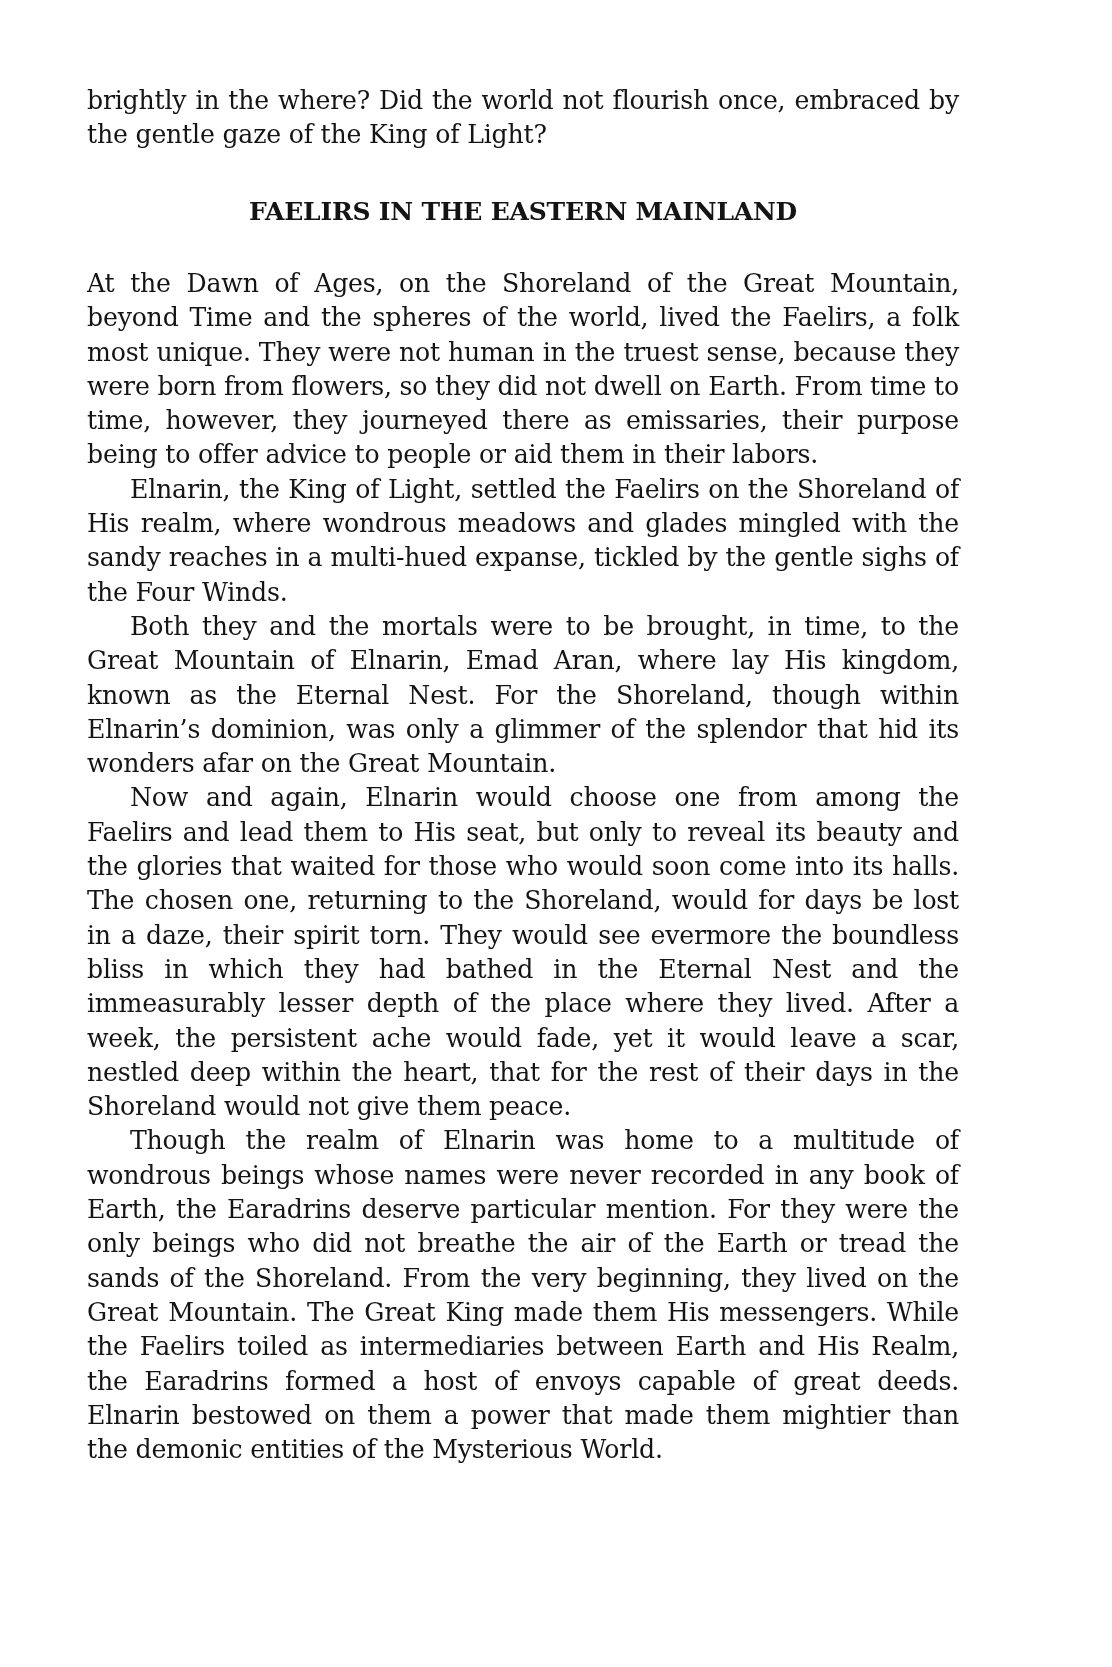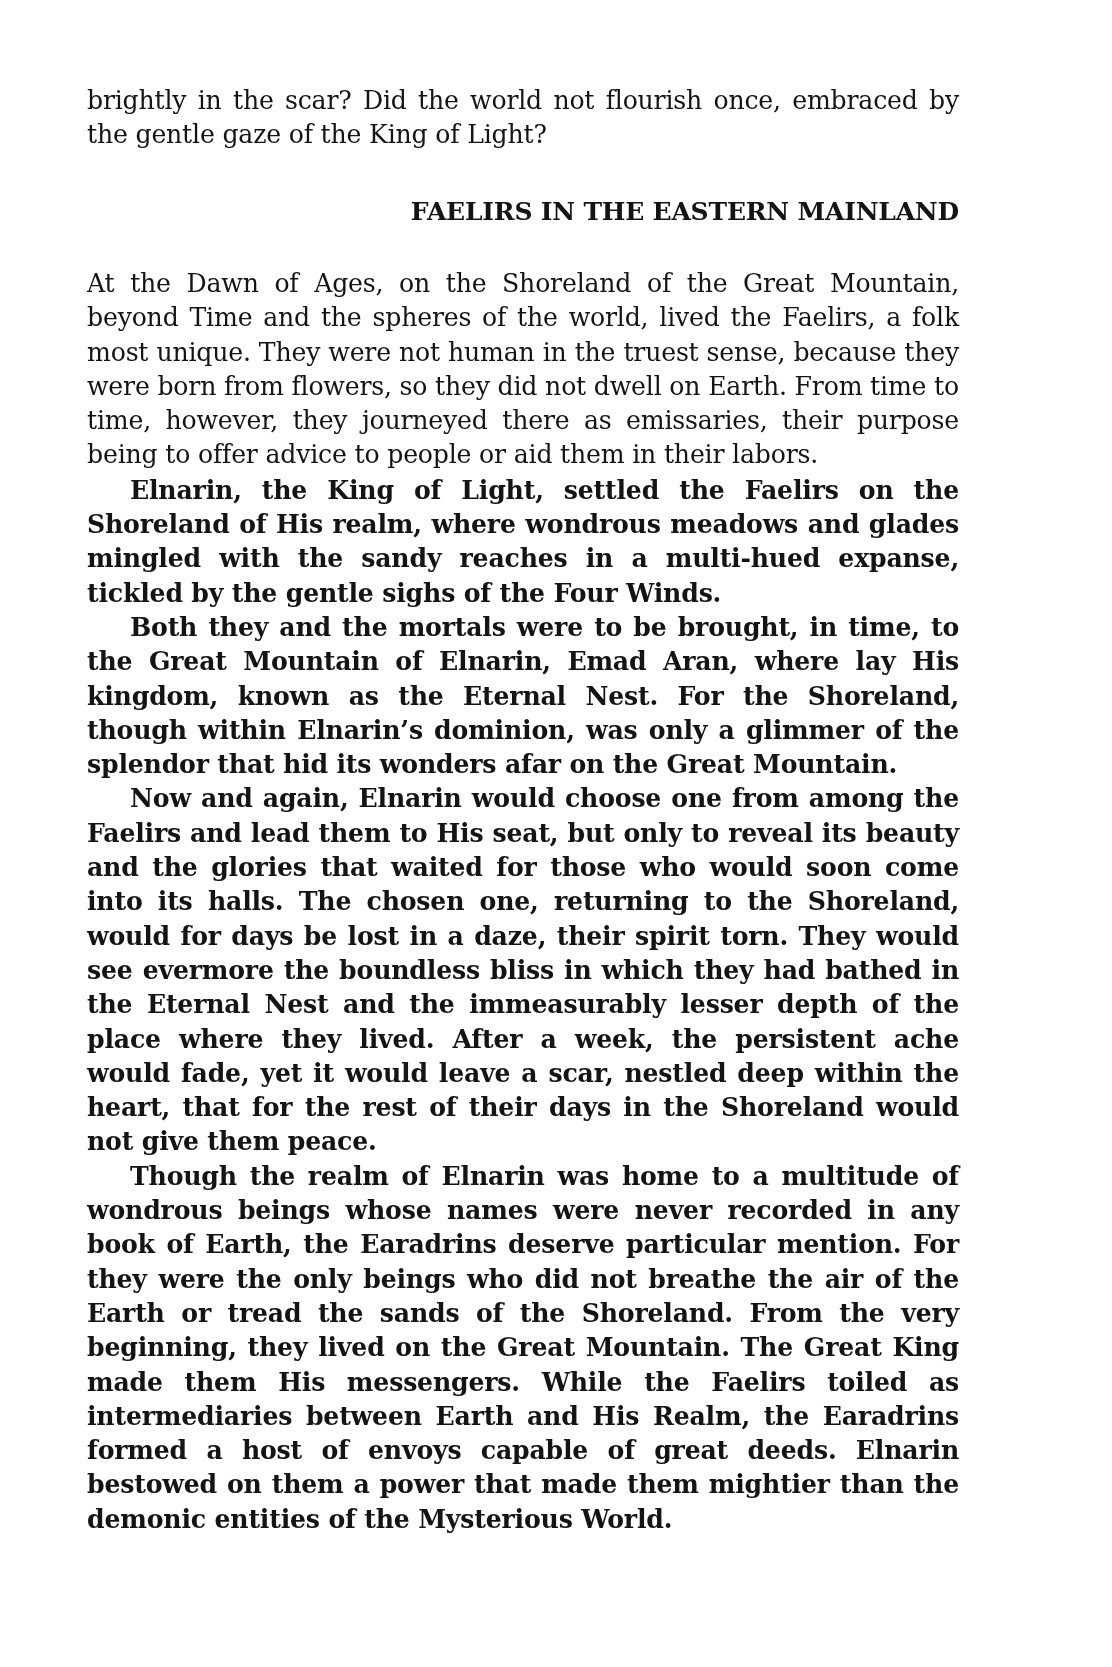--- a/index.html
+++ b/index.html
@@ -21,36 +21,36 @@
     letter-spacing: -0.2px;
     text-align: justify;
     text-align-last: left;
   }
   .intro { top: 84px; }
   .heading {
     position: absolute;
     top: 195px;
     left: 87px;
     width: 872px;
-    text-align: right;
+    text-align: center;
     font-weight: bold;
     font-size: 25px;
     line-height: 34px;
     letter-spacing: -0.2px;
   }
   .body { top: 267px; }
   .para { margin: 0; }
-  .para.indent { text-indent: 43px; font-weight: bold; }
+  .para.indent { text-indent: 43px; }
 </style>
 </head>
 <body>
 
 <div class="page">
   <div class="text-block intro">
-    <p class="para">brightly in the scar? Did the world not flourish once, embraced by the gentle gaze of the King of Light?</p>
+    <p class="para">brightly in the where? Did the world not flourish once, embraced by the gentle gaze of the King of Light?</p>
   </div>
 
   <div class="heading">FAELIRS IN THE EASTERN MAINLAND</div>
 
   <div class="text-block body">
     <p class="para">At the Dawn of Ages, on the Shoreland of the Great Mountain, beyond Time and the spheres of the world, lived the Faelirs, a folk most unique. They were not human in the truest sense, because they were born from flowers, so they did not dwell on Earth. From time to time, however, they journeyed there as emissaries, their purpose being to offer advice to people or aid them in their labors.</p>
     <p class="para indent">Elnarin, the King of Light, settled the Faelirs on the Shoreland of His realm, where wondrous meadows and glades mingled with the sandy reaches in a multi-hued expanse, tickled by the gentle sighs of the Four Winds.</p>
     <p class="para indent">Both they and the mortals were to be brought, in time, to the Great Mountain of Elnarin, Emad Aran, where lay His kingdom, known as the Eternal Nest. For the Shoreland, though within Elnarin’s dominion, was only a glimmer of the splendor that hid its wonders afar on the Great Mountain.</p>
     <p class="para indent">Now and again, Elnarin would choose one from among the Faelirs and lead them to His seat, but only to reveal its beauty and the glories that waited for those who would soon come into its halls. The chosen one, returning to the Shoreland, would for days be lost in a daze, their spirit torn. They would see evermore the boundless bliss in which they had bathed in the Eternal Nest and the immeasurably lesser depth of the place where they lived. After a week, the persistent ache would fade, yet it would leave a scar, nestled deep within the heart, that for the rest of their days in the Shoreland would not give them peace.</p>
     <p class="para indent">Though the realm of Elnarin was home to a multitude of wondrous beings whose names were never recorded in any book of Earth, the Earadrins deserve particular mention. For they were the only beings who did not breathe the air of the Earth or tread the sands of the Shoreland. From the very beginning, they lived on the Great Mountain. The Great King made them His messengers. While the Faelirs toiled as intermediaries between Earth and His Realm, the Earadrins formed a host of envoys capable of great deeds. Elnarin bestowed on them a power that made them mightier than the demonic entities of the Mysterious World.</p>

